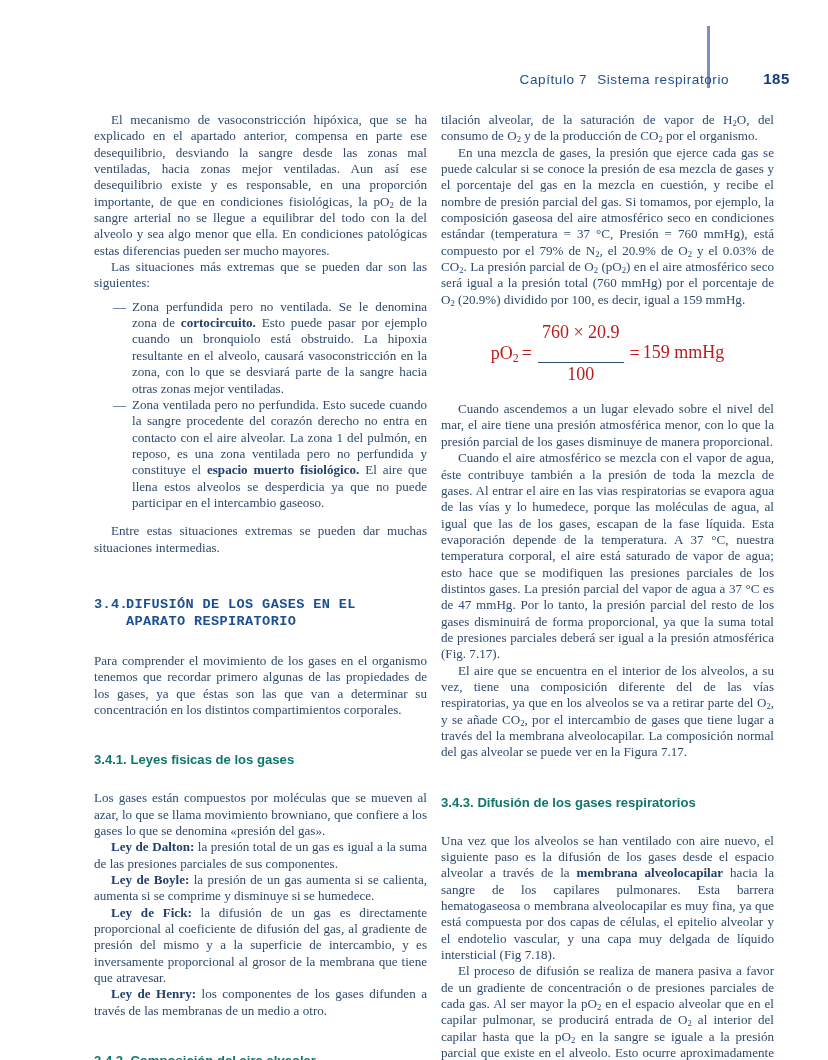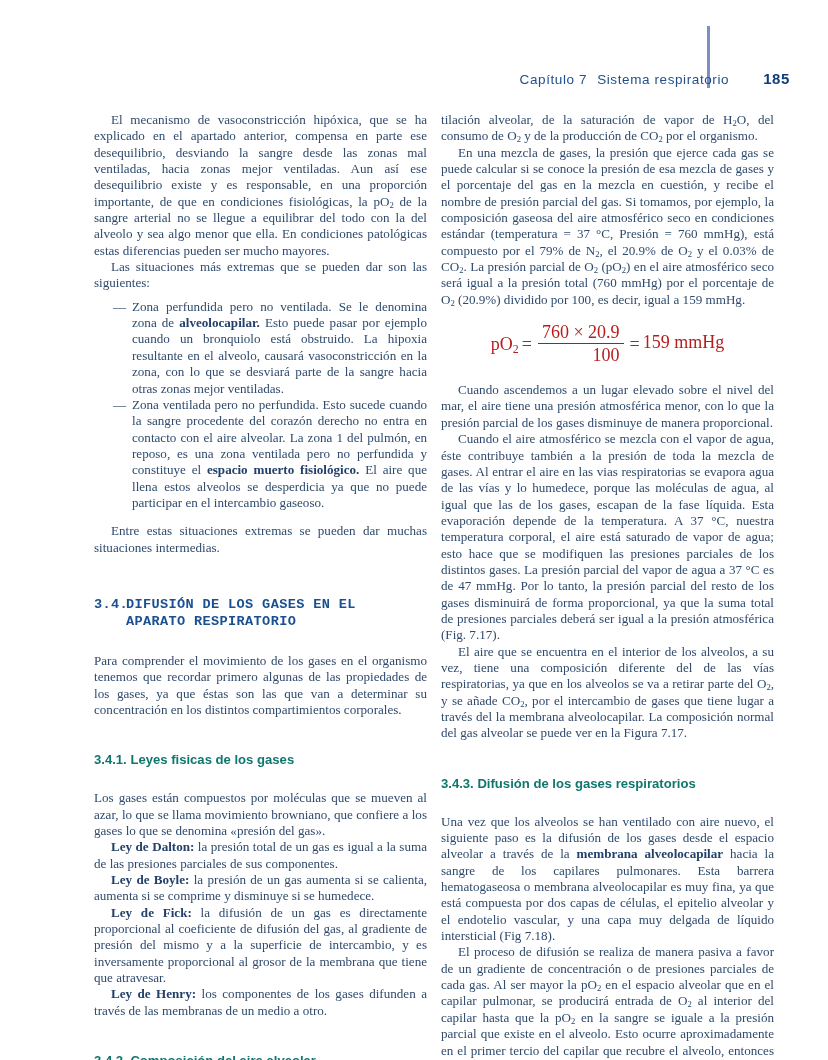--- a/index.html
+++ b/index.html
@@ -154,27 +154,26 @@
   .equation .lhs { vertical-align: middle; }
   .equation .eq-sign { vertical-align: middle; padding: 0 3px; }
   .frac {
     display: inline-block;
     vertical-align: middle;
     text-align: center;
     margin: 0 3px;
   }
   .frac .num {
     display: block;
-    padding: 0 4px 0 4px;
+    padding: 0 4px 19px 4px;
     border-bottom: 1.2px solid #2f4a6d;
   }
   .frac .den {
     display: block;
     padding: 1px 4px 0 4px;
-    text-align: right;
   }
 </style>
 </head>
 <body>
 
 <div class="page">
 
   <div class="header-rule"></div>
   <div class="running-head">
     <span class="chapter-label">Capítulo 7</span><span class="chapter-title">Sistema respiratorio</span><span class="folio">185</span>
@@ -183,21 +182,21 @@
   <div class="columns">
 
     <div class="col col-left">
 
       <p class="body indent"><span>El mecanismo de vasoconstricción hipóxica, que se ha explicado en el apartado anterior, compensa en parte ese desequilibrio, desviando la sangre desde las zonas mal ventiladas, hacia zonas mejor ventiladas. Aun así ese desequilibrio existe y es responsable, en una proporción importante, de que en condiciones fisiológicas, la pO</span><sub>2</sub><span> de la sangre arterial no se llegue a equilibrar del todo con la del alveolo y sea algo menor que ella. En condiciones patológicas estas diferencias pueden ser mucho mayores.</span></p>
 
       <p class="body indent">Las situaciones más extremas que se pueden dar son las siguientes:</p>
 
       <ul class="dash-list">
         <li class="dash-item">
-          <span class="dash">—</span><span>Zona perfundida pero no ventilada. Se le denomina zona de </span><b>alveolocapilar.</b><span> Esto puede pasar por ejemplo cuando un bronquiolo está obstruido. La hipoxia resultante en el alveolo, causará vasoconstricción en la zona, con lo que se desviará parte de la sangre hacia otras zonas mejor ventiladas.</span>
+          <span class="dash">—</span><span>Zona perfundida pero no ventilada. Se le denomina zona de </span><b>cortocircuito.</b><span> Esto puede pasar por ejemplo cuando un bronquiolo está obstruido. La hipoxia resultante en el alveolo, causará vasoconstricción en la zona, con lo que se desviará parte de la sangre hacia otras zonas mejor ventiladas.</span>
         </li>
         <li class="dash-item">
           <span class="dash">—</span><span>Zona ventilada pero no perfundida. Esto sucede cuando la sangre procedente del corazón derecho no entra en contacto con el aire alveolar. La zona 1 del pulmón, en reposo, es una zona ventilada pero no perfundida y constituye el </span><b>espacio muerto fisiológico.</b><span> El aire que llena estos alveolos se desperdicia ya que no puede participar en el intercambio gaseoso.</span>
         </li>
       </ul>
 
       <div class="sp-12"></div>
       <p class="body indent">Entre estas situaciones extremas se pueden dar muchas situaciones intermedias.</p>
 
       <div class="sp-40"></div>

